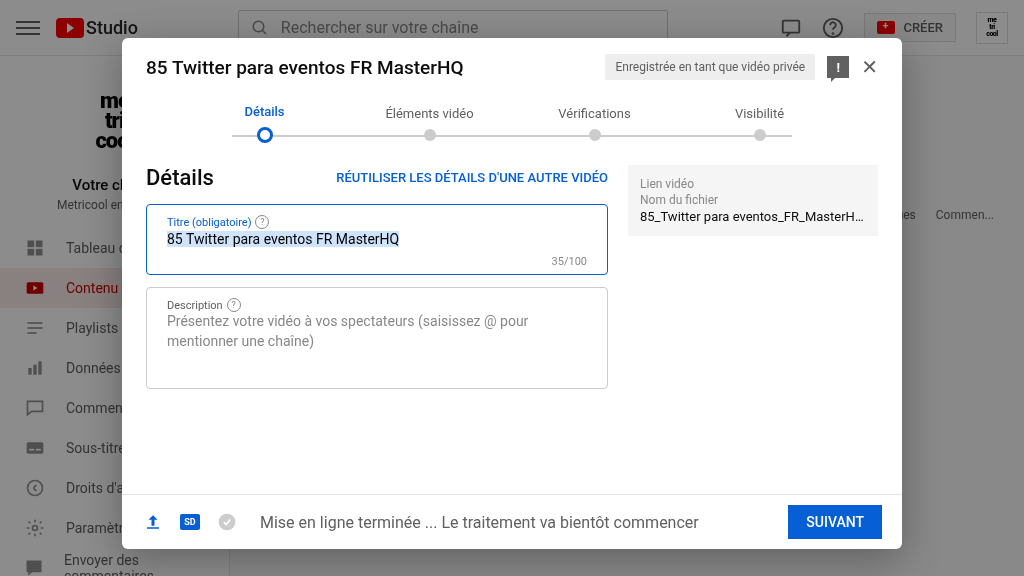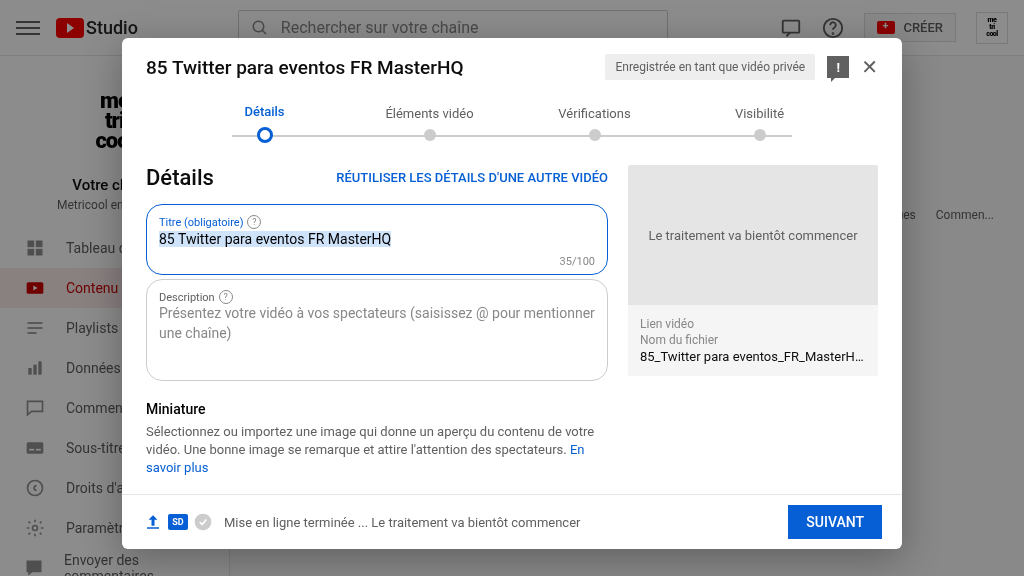--- a/index.html
+++ b/index.html
@@ -42,40 +42,40 @@
 .step.active .step-dot{width:16px;height:16px;background:#fff;border:3px solid #065fd4}
 .step-line{position:absolute;height:2px;background:#ccc;left:110px;right:110px;top:39px;z-index:1}
 .modal-body{flex:1;overflow-y:auto;padding:8px 24px 20px;position:relative}
 .modal-body::-webkit-scrollbar{width:8px}
 .modal-body::-webkit-scrollbar-thumb{background:#ccc;border-radius:4px}
 .body-row{display:flex;gap:20px}
 .left-col{flex:1}
 .section-head{display:flex;align-items:center;justify-content:space-between;margin-bottom:14px}
 .section-title{font-size:22px;font-weight:500;color:#0d0d0d}
 .reuse-link{color:#065fd4;font-size:13px;font-weight:500;cursor:pointer}
-.field{border:1px solid #065fd4;border-radius:16px;padding:10px 12px 6px;margin-bottom:4px;position:relative}
+.field{border:1px solid #065fd4;border-radius:4px;padding:10px 20px 6px;margin-bottom:12px;position:relative}
 .field.plain{border-color:#ccc}
 .field-label{font-size:11px;color:#065fd4;display:flex;align-items:center;gap:4px}
 .field.plain .field-label{color:#606060}
 .field-input{border:none;outline:none;width:100%;font-size:14px;padding:2px 0;background:transparent;resize:none;font-family:inherit}
 .selected{background:#cfe3fb}
 .counter{text-align:right;font-size:11px;color:#888;margin-top:6px}
 .desc-area{min-height:70px;color:#888;font-size:14px;line-height:1.4}
 .right-col{width:250px}
 .preview{height:140px;background:#e5e5e5;display:flex;align-items:center;justify-content:center;font-size:13px;color:#606060;border-radius:2px 2px 0 0}
 .preview-info{background:#f5f5f5;padding:12px;font-size:12px}
 .info-label{color:#888;margin-bottom:2px}
 .info-link{color:#065fd4;font-size:14px;margin-bottom:12px;display:flex;align-items:center;justify-content:space-between}
 .info-file{color:#0d0d0d;font-size:13px;overflow:hidden;text-overflow:ellipsis;white-space:nowrap}
 .thumb-section{margin-top:20px}
 .thumb-title{font-size:14px;font-weight:500;margin-bottom:6px}
 .thumb-desc{font-size:13px;color:#606060;line-height:1.4}
 .thumb-desc a{color:#065fd4;text-decoration:none}
-.modal-footer{border-top:1px solid #e5e5e5;padding:10px 20px;display:flex;align-items:center;gap:4px}
-.foot-status{font-size:13px;color:#606060;flex:1;margin-left:6px}
+.modal-footer{border-top:1px solid #e5e5e5;padding:10px 20px;display:flex;align-items:center;gap:16px}
+.foot-status{font-size:16px;color:#606060;flex:1;margin-left:6px}
 .next-btn{background:#065fd4;color:#fff;border:none;padding:9px 18px;font-size:14px;font-weight:500;border-radius:0;cursor:pointer}
 .foot-icon{width:22px;height:22px;display:flex;align-items:center;justify-content:center;color:#065fd4;cursor:pointer}
 .foot-icon.sd{background:#065fd4;color:#fff;font-size:9px;font-weight:bold;border-radius:2px;width:20px;height:16px}
 .foot-icon.check{color:#ccc}
 .feedback-icon{width:22px;height:22px;background:#606060;display:flex;align-items:center;justify-content:center;cursor:pointer;position:relative}
 .feedback-icon::after{content:"";position:absolute;bottom:-4px;left:4px;border-top:5px solid #606060;border-right:5px solid transparent}
 .help-circle{width:14px;height:14px;border:1px solid #888;border-radius:50%;display:inline-flex;align-items:center;justify-content:center;font-size:9px;color:#888}
 </style>
 </head>
 <body>
@@ -259,27 +259,22 @@
             <div class="field-input"><span class="selected">85 Twitter para eventos FR MasterHQ</span></div>
             <div class="counter">35/100</div>
           </div>
           <div class="field plain">
             <div class="field-label">
                 <span>Description</span>
                 <span class="help-circle">?</span>
               </div>
             <div class="desc-area">Présentez votre vidéo à vos spectateurs (saisissez @ pour mentionner une chaîne)</div>
           </div>
-          <div class="thumb-section">
-            <div class="thumb-title">Miniature</div>
-            <div class="thumb-desc"><span>Sélectionnez ou importez une image qui donne un aperçu du contenu de votre vidéo. Une bonne image se remarque et attire l'attention des spectateurs. </span><a href="#">En savoir plus</a></div>
-          </div>
         </div>
         <div class="right-col">
-          <div class="preview">Le traitement va bientôt commencer</div>
           <div class="preview-info">
             <div class="info-label">Lien vidéo</div>
             <div class="info-label">Nom du fichier</div>
             <div class="info-file">85_Twitter para eventos_FR_MasterHQ...</div>
           </div>
         </div>
       </div>
     </div>
     <div class="modal-footer">
       <div class="foot-icon">

